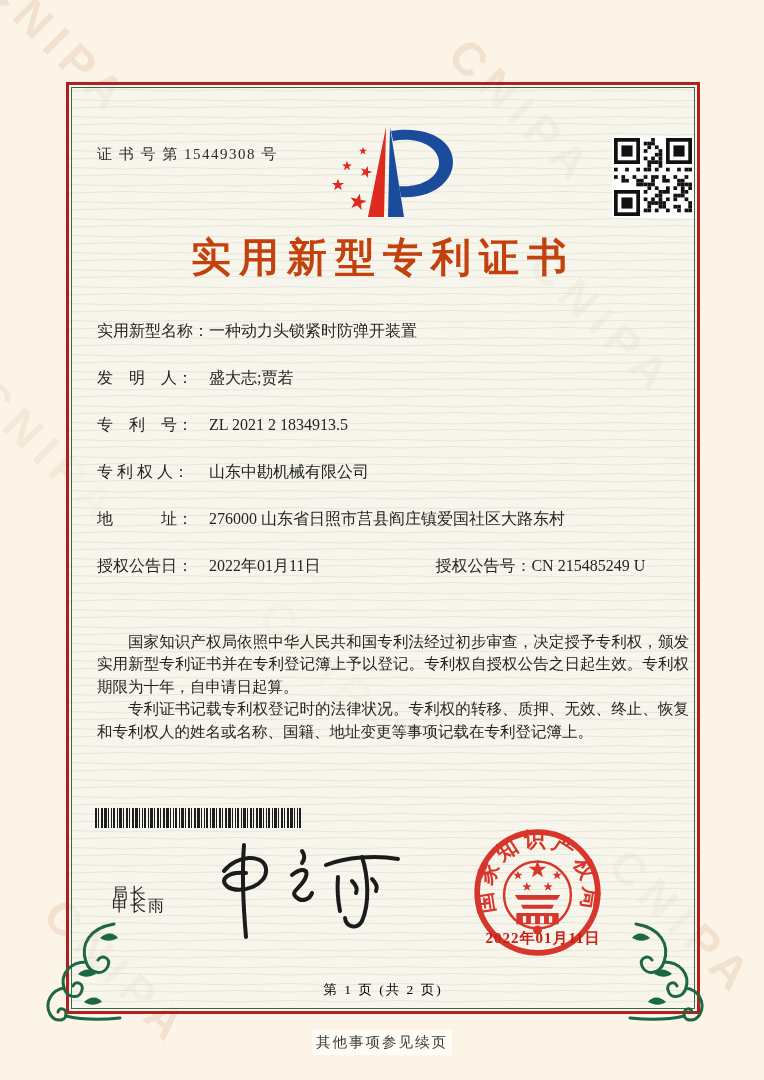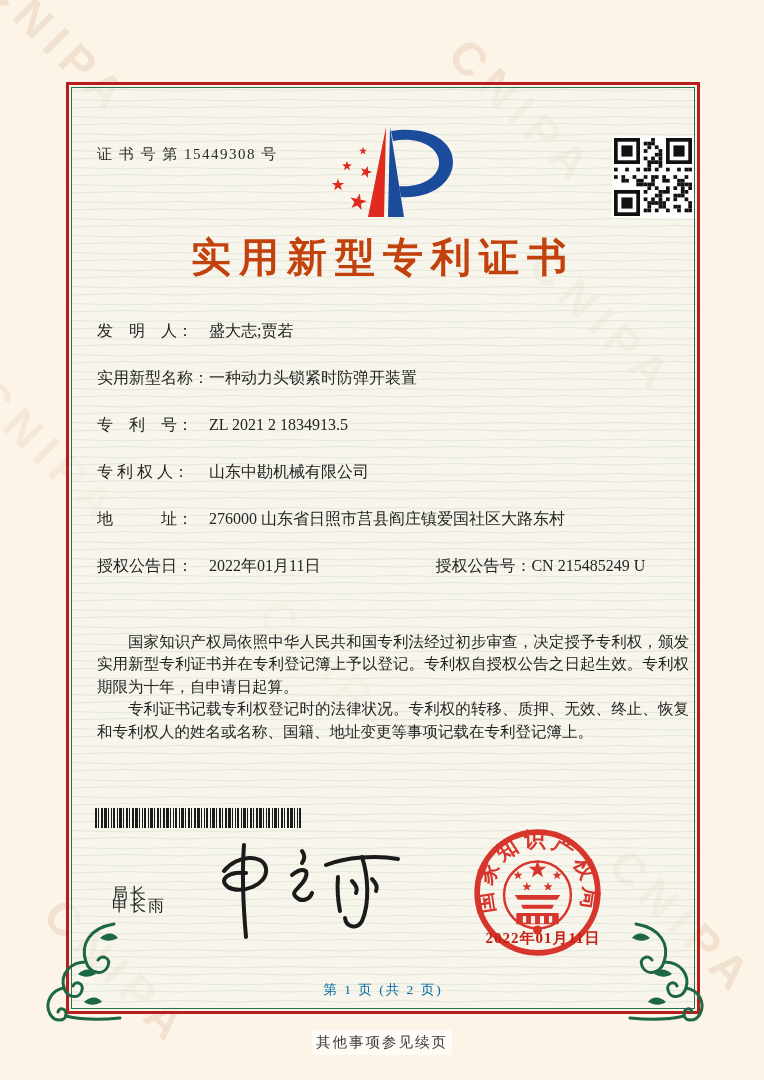--- a/index.html
+++ b/index.html
@@ -46,21 +46,21 @@
   #barcode{left:26px;top:723px;}
   #signer-title{left:43px;top:799px;font-size:16px;letter-spacing:2px;}
   #signer-name{left:43px;top:811px;font-size:16px;letter-spacing:2px;}
   #signature{left:132px;top:756px;}
   #seal{left:387px;top:726px;}
   #seal-date{
     left:394px;top:844px;width:160px;text-align:center;
     font-size:15px;letter-spacing:1px;color:#c42014;font-weight:bold;z-index:5;
   }
   #page-info{left:0;top:896px;width:100%;text-align:center;font-size:13.5px;
-             letter-spacing:2px;color:#0369a1;}
+             letter-spacing:2px;color:#000000;}
   
   .flourish{position:absolute;z-index:3;}
   #flourish-left{left:38px;top:922px;}
   #flourish-right{left:628px;top:922px;transform:scaleX(-1);}
   #note{
     position:absolute;left:50%;top:1030px;transform:translateX(-50%);
     font-size:14.5px;letter-spacing:2px;color:#3a3a3a;z-index:4;
     background:rgba(255,253,247,0.9);padding:3px 4px;
   }
 </style>
@@ -318,24 +318,24 @@
         <rect x="16" y="2" width="3" height="3" fill="#111"></rect>
         <rect x="0" y="14" width="7" height="7" fill="#111"></rect>
         <rect x="1" y="15" width="5" height="5" fill="#fdfdfb"></rect>
         <rect x="2" y="16" width="3" height="3" fill="#111"></rect>
       </svg>
 
     <div id="title" class="abs">实用新型专利证书</div>
 
     <div id="fields" class="abs">
       <div class="field-row">
-        <span class="f-label">发　明　人：</span><span class="f-value">盛大志;贾若</span>
+        <span class="f-label">实用新型名称：</span><span class="f-value">一种动力头锁紧时防弹开装置</span>
       </div>
       <div class="field-row">
-        <span class="f-label">实用新型名称：</span><span class="f-value">一种动力头锁紧时防弹开装置</span>
+        <span class="f-label">发　明　人：</span><span class="f-value">盛大志;贾若</span>
       </div>
       <div class="field-row">
         <span class="f-label">专　利　号：</span><span class="f-value">ZL 2021 2 1834913.5</span>
       </div>
       <div class="field-row">
         <span class="f-label">专 利 权 人：</span><span class="f-value">山东中勘机械有限公司</span>
       </div>
       <div class="field-row">
         <span class="f-label">地　　　址：</span><span class="f-value">276000 山东省日照市莒县阎庄镇爱国社区大路东村</span>
       </div>

